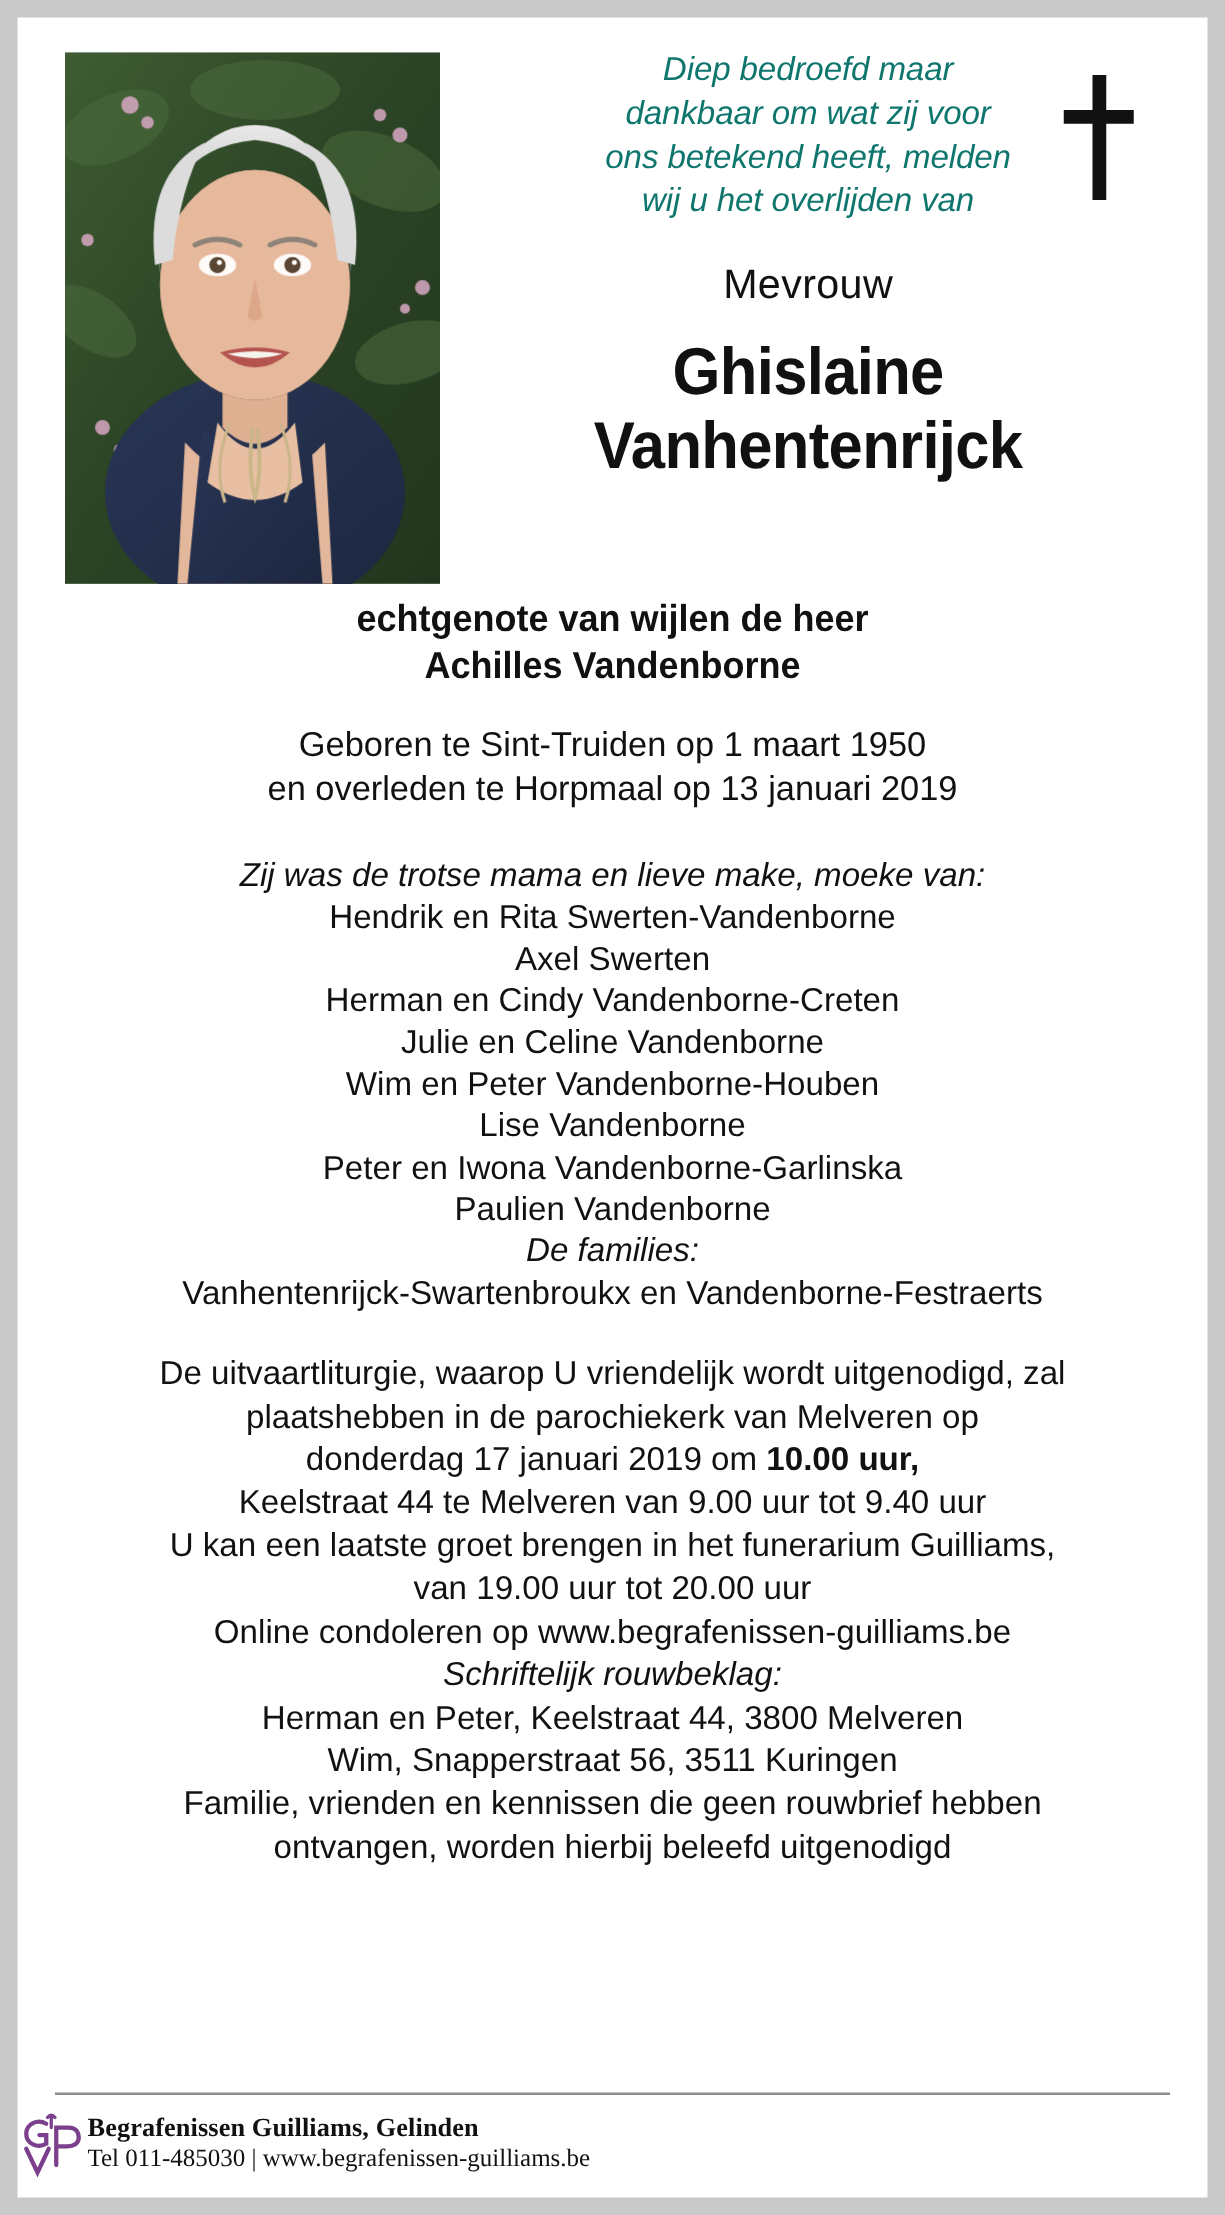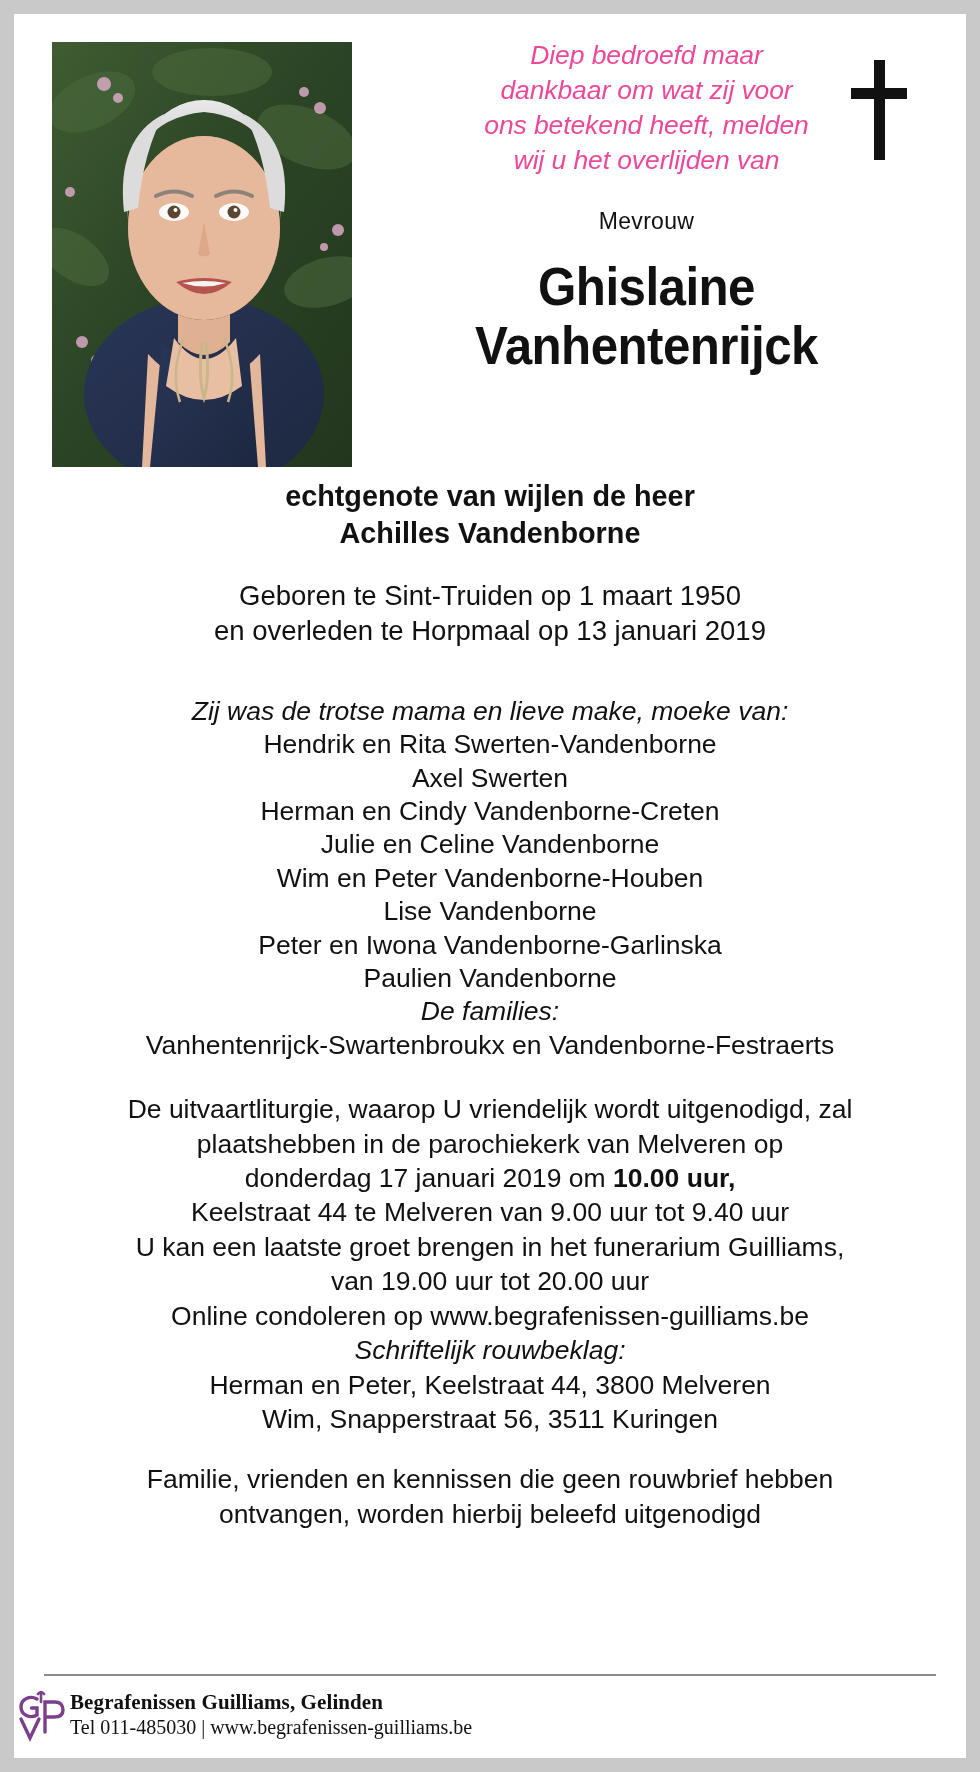--- a/index.html
+++ b/index.html
@@ -56,21 +56,21 @@
     top: 24px;
     width: 565px;
     text-align: center;
   }
 
   .intro-text {
     font-style: italic;
     font-size: 26.5px;
     line-height: 1.32;
     letter-spacing: -0.1px;
-    color: #ec4899;
+    color: #0f766e;
     padding: 0 42px;
   }
 
   .cross {
     position: absolute;
     right: 22px;
     top: 22px;
     width: 56px;
     height: 100px;
   }
@@ -86,21 +86,21 @@
     position: absolute;
     left: 0;
     top: 28px;
     width: 56px;
     height: 11px;
     background: #111;
   }
 
   .salutation {
     margin-top: 30px;
-    font-size: 23px;
+    font-size: 33px;
     letter-spacing: 0.3px;
   }
 
   .fullname {
     margin-top: 22px;
     font-weight: bold;
     font-size: 53px;
     line-height: 1.12;
     letter-spacing: -0.6px;
     transform: scaleX(0.93);
@@ -119,41 +119,40 @@
   }
 
   .dates {
     text-align: center;
     font-size: 27.5px;
     line-height: 1.25;
     margin-top: 28px;
   }
 
   .family-block {
-    margin-top: 47px;
+    margin-top: 36px;
     text-align: center;
     font-size: 26.5px;
     line-height: 1.26;
   }
   .fam-head {
     font-style: italic;
   }
   .fam-line { }
 
   .service {
     margin-top: 30px;
     text-align: center;
     font-size: 26.5px;
     line-height: 1.30;
   }
   .service b { font-weight: bold; }
   .ital { font-style: italic; text-align: center; }
 
   .closing {
-    margin-top: 26px;
     text-align: center;
     font-size: 26.5px;
     line-height: 1.30;
   }
 
   
   .footer-rule {
     position: absolute;
     left: 30px;
     right: 30px;

